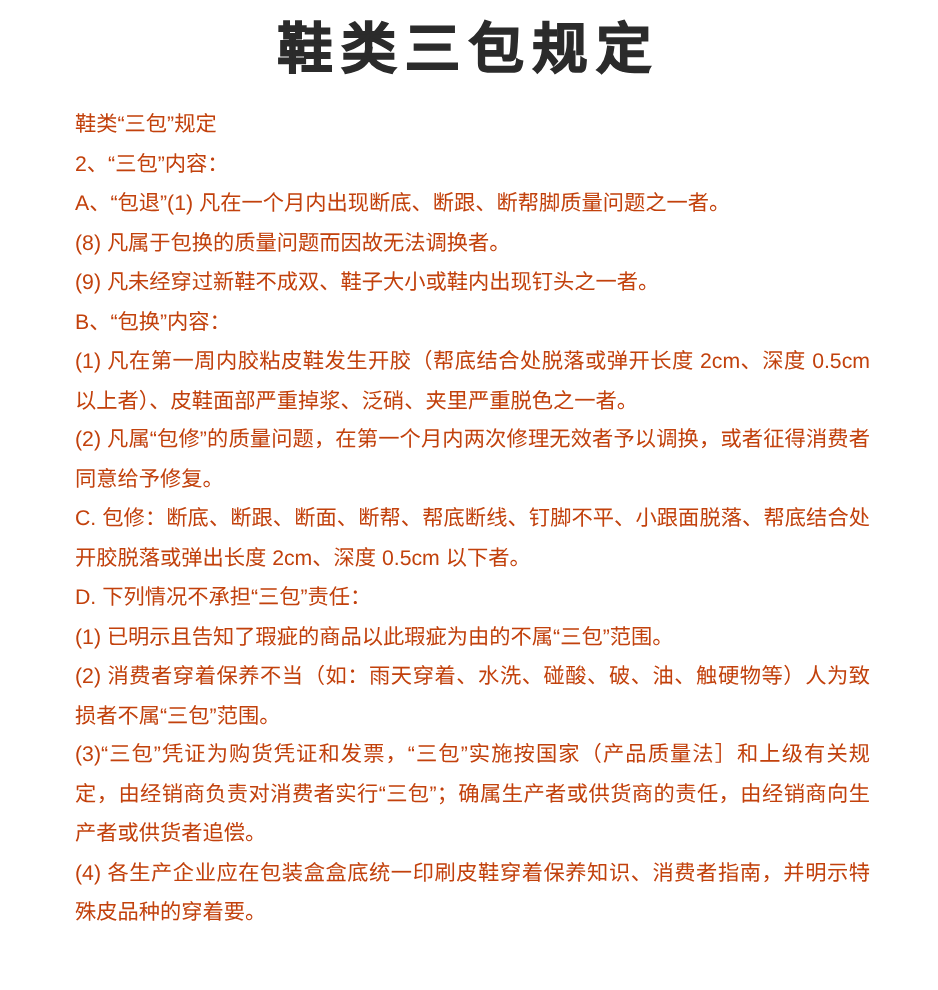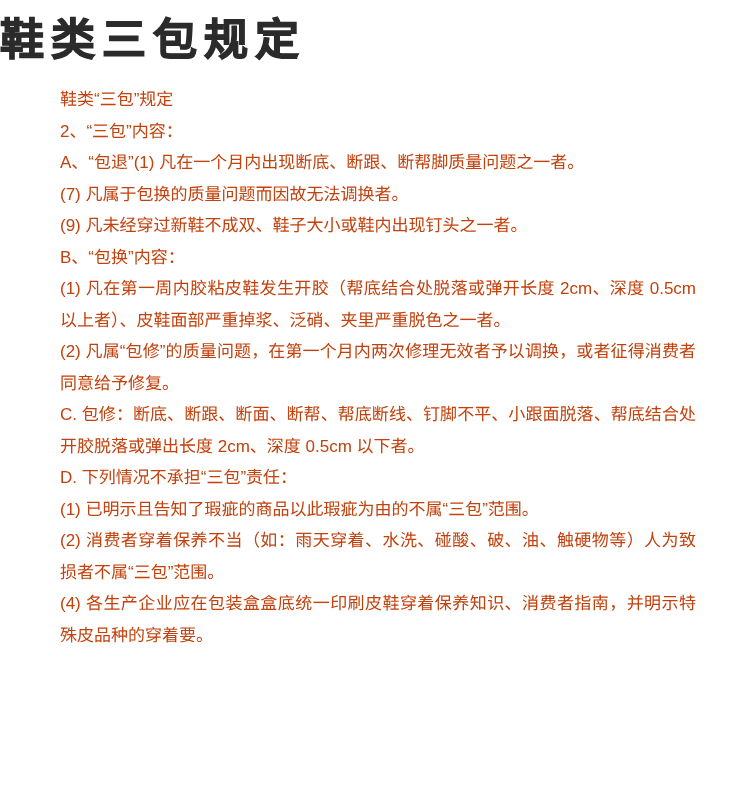--- a/index.html
+++ b/index.html
@@ -10,21 +10,21 @@
   .page {
     position: relative;
     width: 750px;
     height: 792px;
     background: #ffffff;
     overflow: hidden;
     font-family: "Liberation Sans", sans-serif;
   }
   .doc-title {
     margin: 12px auto 16px auto;
-    text-align: left;
+    text-align: center;
     font-family: "DejaVu Serif", serif;
     font-weight: 900;
     font-size: 44px;
     line-height: 56px;
     letter-spacing: 7px;
     color: #2b2b2b;
     -webkit-text-stroke: 1.2px #2b2b2b;
   }
   .doc-body {
     margin: 0 58px 0 60px;
@@ -42,24 +42,25 @@
 </style>
 </head>
 <body>
 
 <div class="page">
   <h1 class="doc-title">鞋类三包规定</h1>
   <div class="doc-body">
     <p>鞋类“三包”规定</p>
     <p>2、“三包”内容：</p>
     <p>A、“包退”(1) 凡在一个月内出现断底、断跟、断帮脚质量问题之一者。</p>
-    <p>(7) 凡属于包换的质量问题而因故无法调换者。</p>
+    <p>(8) 凡属于包换的质量问题而因故无法调换者。</p>
     <p>(9) 凡未经穿过新鞋不成双、鞋子大小或鞋内出现钉头之一者。</p>
     <p>B、“包换”内容：</p>
     <p>(1) 凡在第一周内胶粘皮鞋发生开胶（帮底结合处脱落或弹开长度 2cm、深度 0.5cm 以上者）、皮鞋面部严重掉浆、泛硝、夹里严重脱色之一者。</p>
     <p>(2) 凡属“包修”的质量问题，在第一个月内两次修理无效者予以调换，或者征得消费者同意给予修复。</p>
     <p>C. 包修：断底、断跟、断面、断帮、帮底断线、钉脚不平、小跟面脱落、帮底结合处开胶脱落或弹出长度 2cm、深度 0.5cm 以下者。</p>
     <p>D. 下列情况不承担“三包”责任：</p>
     <p>(1) 已明示且告知了瑕疵的商品以此瑕疵为由的不属“三包”范围。</p>
     <p>(2) 消费者穿着保养不当（如：雨天穿着、水洗、碰酸、破、油、触硬物等）人为致损者不属“三包”范围。</p>
+    <p>(3)“三包”凭证为购货凭证和发票，“三包”实施按国家（产品质量法］和上级有关规定，由经销商负责对消费者实行“三包”；确属生产者或供货商的责任，由经销商向生产者或供货者追偿。</p>
     <p>(4) 各生产企业应在包装盒盒底统一印刷皮鞋穿着保养知识、消费者指南，并明示特殊皮品种的穿着要。</p>
   </div>
 </div>
 
 </body></html>

